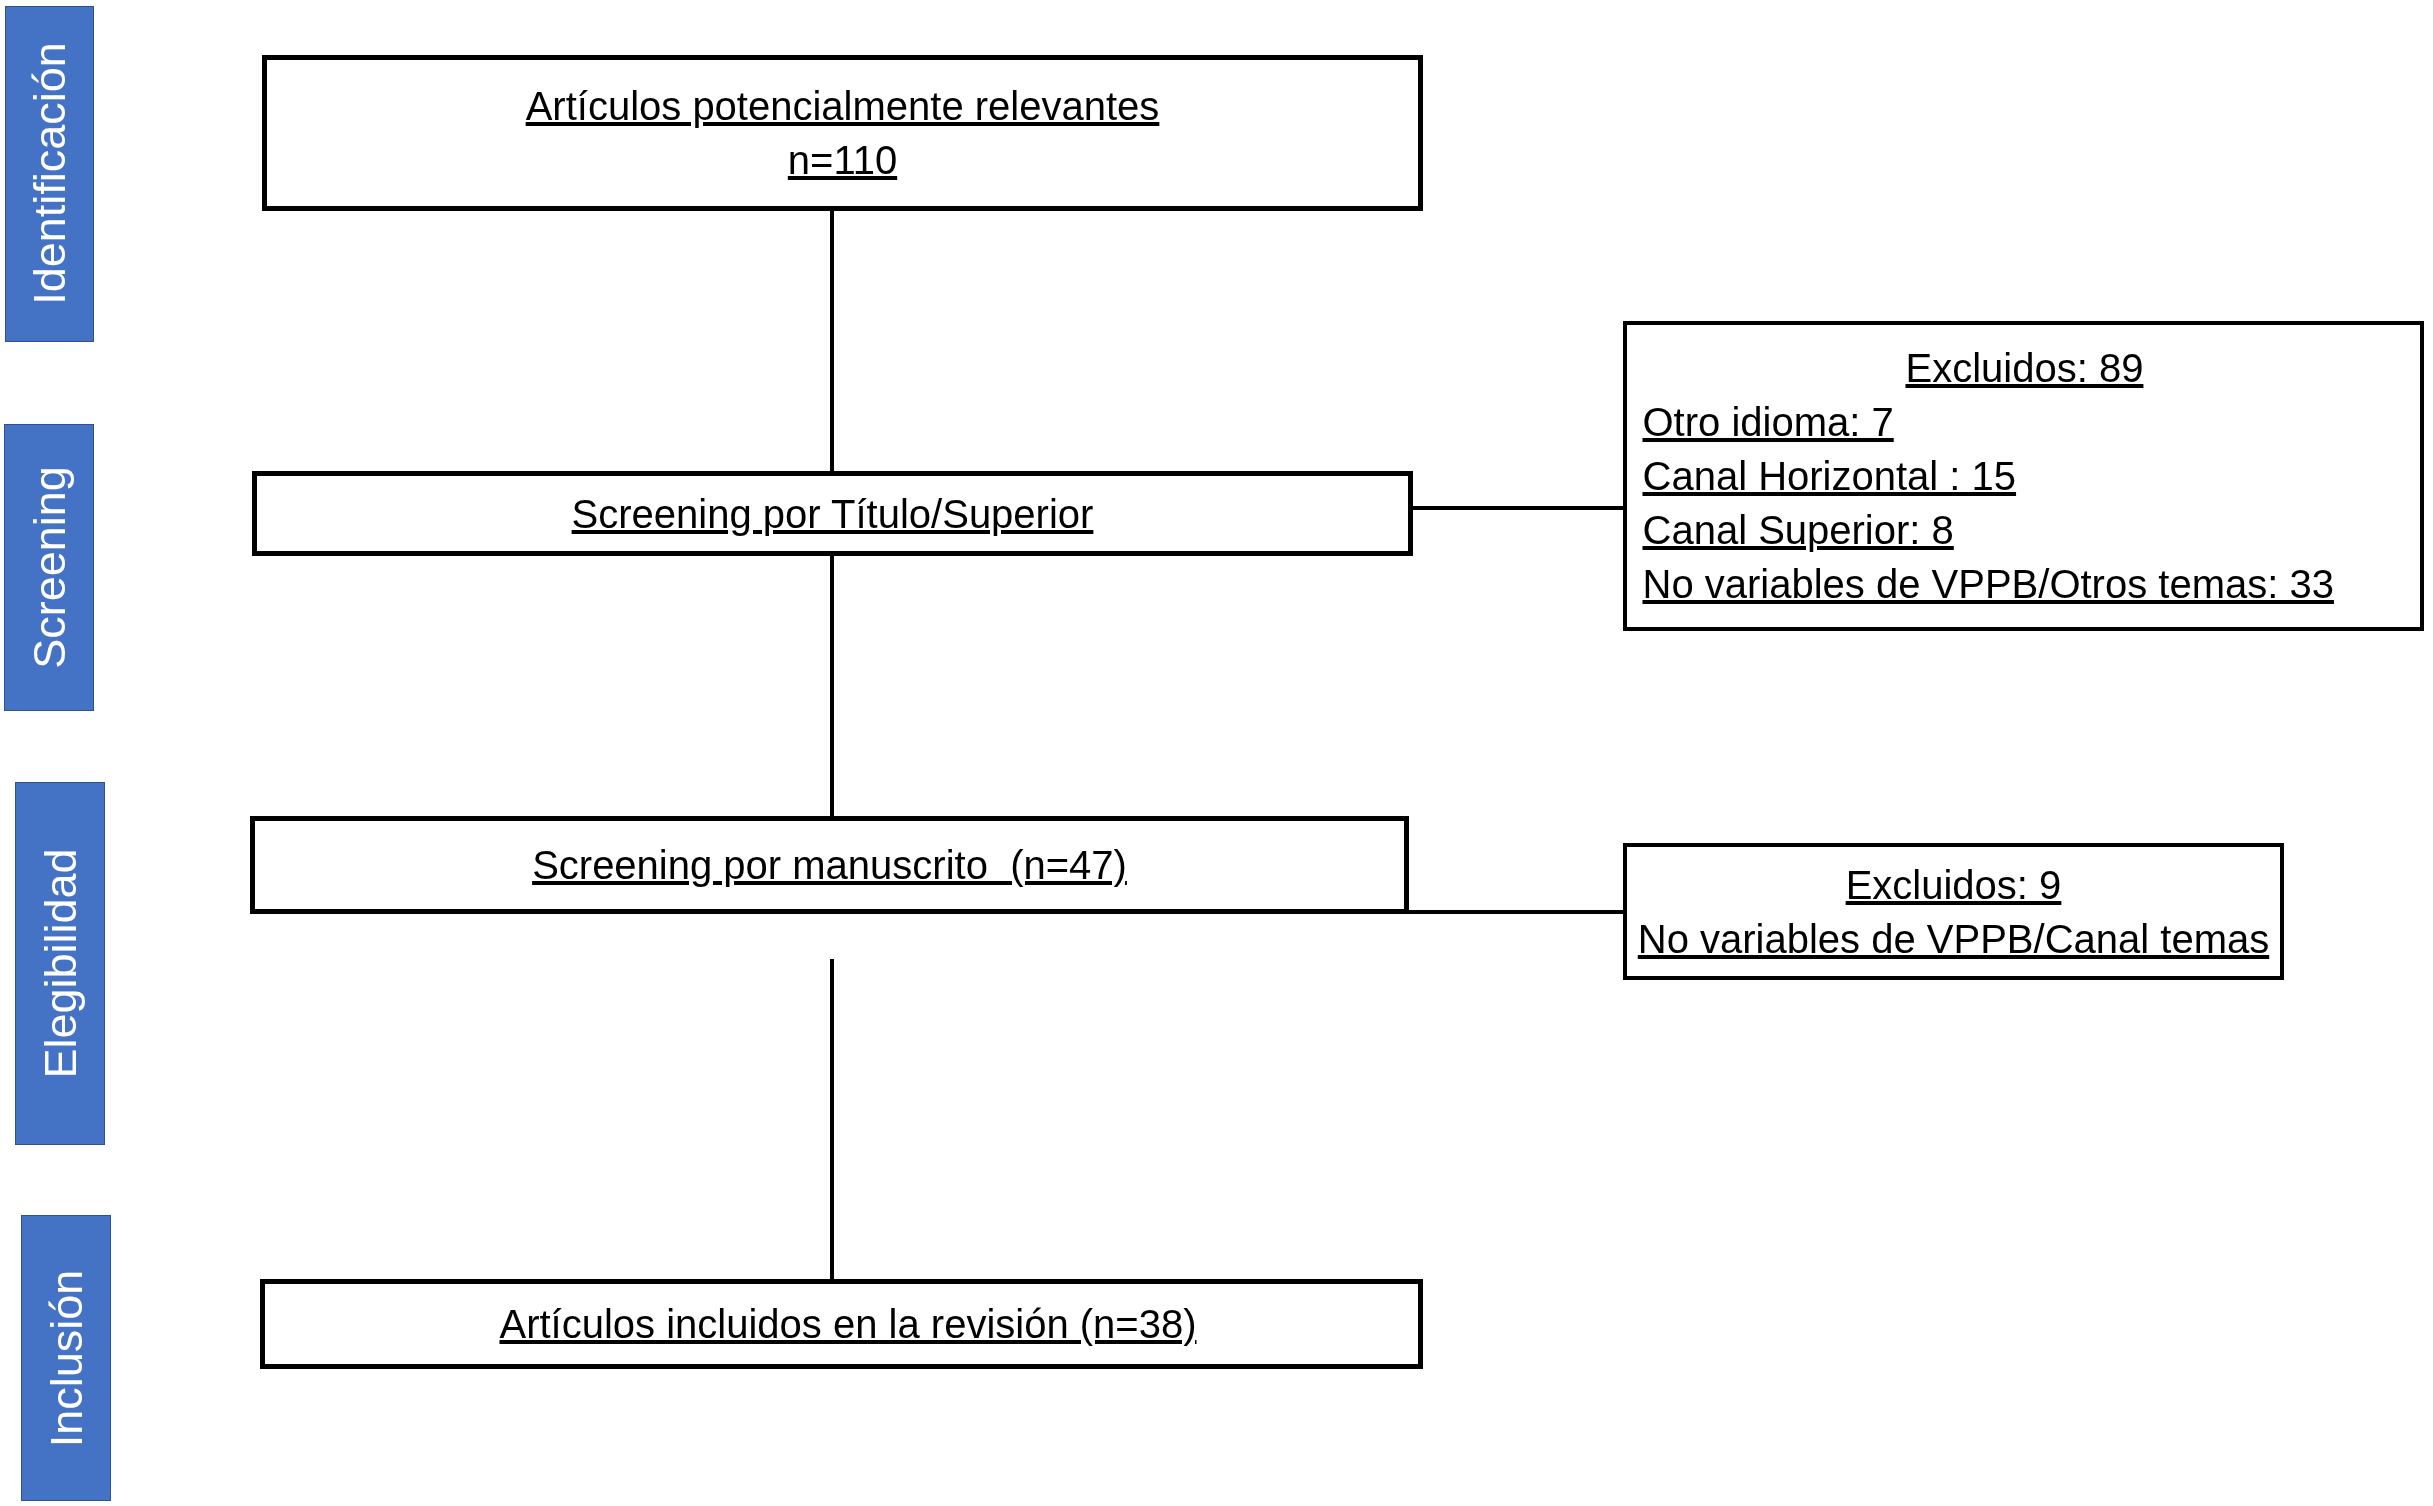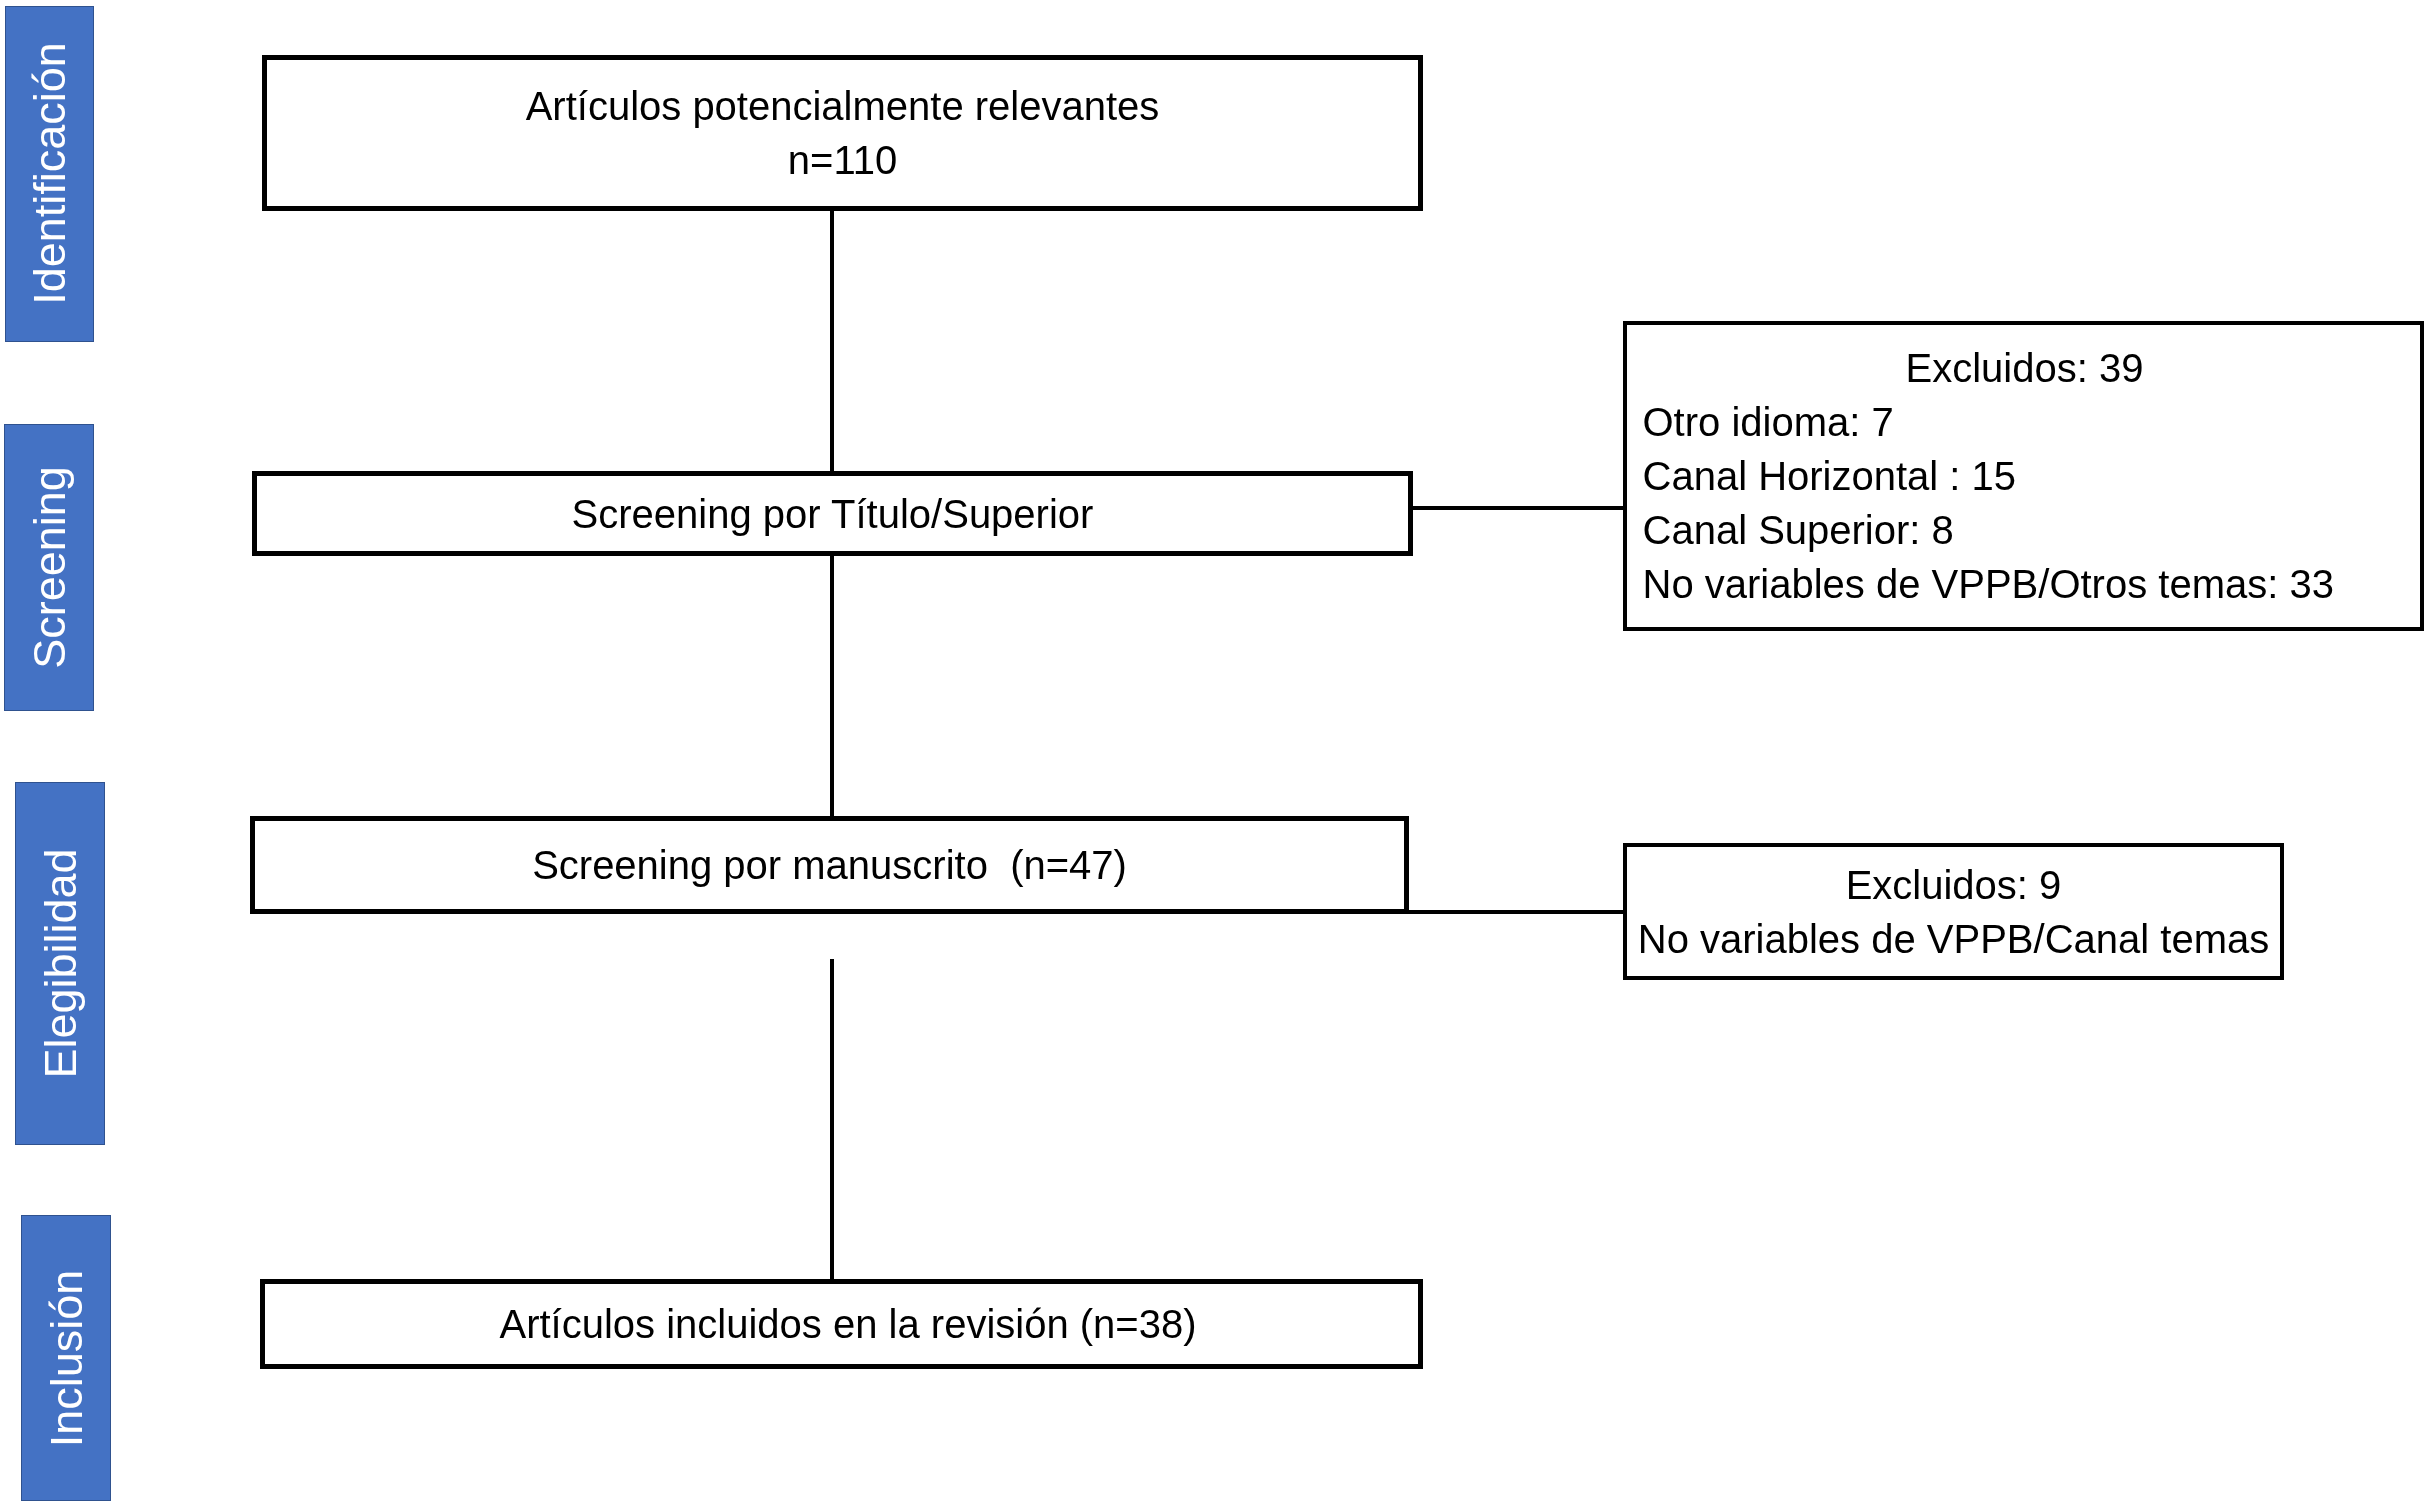--- a/index.html
+++ b/index.html
@@ -55,20 +55,21 @@
     font-size: 40px;
     line-height: 1.35;
   }
   .flow-box.thin-border {
     border-width: 4.9px;
   }
   .flow-box .box-line {
     display: block;
     white-space: pre;
     text-align: center;
+    text-decoration: underline;
   }
   .flow-box.left-body {
     align-items: stretch;
     justify-content: center;
     padding: 3.9px 13.6px 3.9px 15.5px;
   }
   .flow-box.left-body .box-line.heading {
     text-align: center;
   }
   .flow-box.left-body .box-line.detail {
@@ -121,21 +122,21 @@
   <div class="flow-box" style="left:262px; top:55px; width:1161px; height:156px;">
     <span class="box-line">Artículos potencialmente relevantes</span>
     <span class="box-line">n=110</span>
   </div>
 
   <div class="flow-box" style="left:252px; top:471px; width:1161px; height:85px;">
     <span class="box-line">Screening por Título/Superior</span>
   </div>
 
   <div class="flow-box thin-border left-body" style="left:1623px; top:321px; width:801px; height:310px;">
-    <span class="box-line heading">Excluidos: 39</span>
+    <span class="box-line heading">Excluidos: 89</span>
     <span class="box-line detail">Otro idioma: 7</span>
     <span class="box-line detail">Canal Horizontal : 15</span>
     <span class="box-line detail">Canal Superior: 8</span>
     <span class="box-line detail">No variables de VPPB/Otros temas: 33</span>
   </div>
 
   <div class="flow-box" style="left:250px; top:816px; width:1159px; height:98px;">
     <span class="box-line">Screening por manuscrito  (n=47)</span>
   </div>
 

